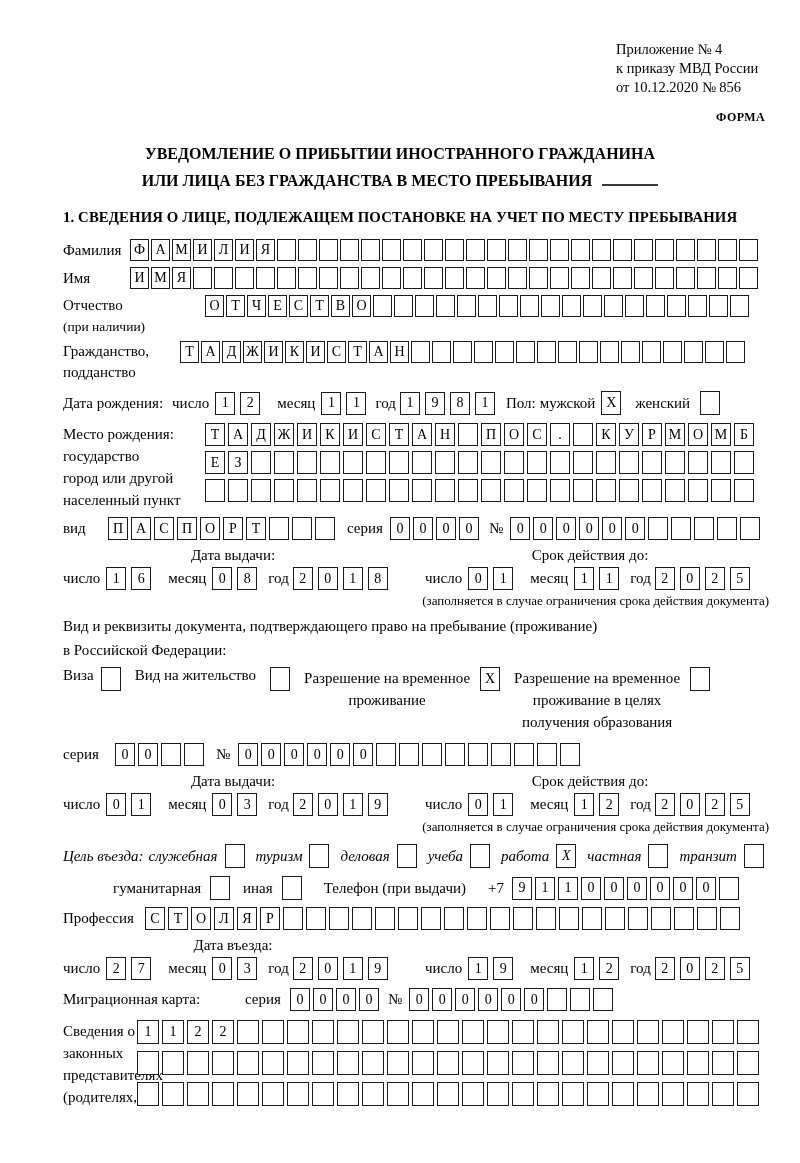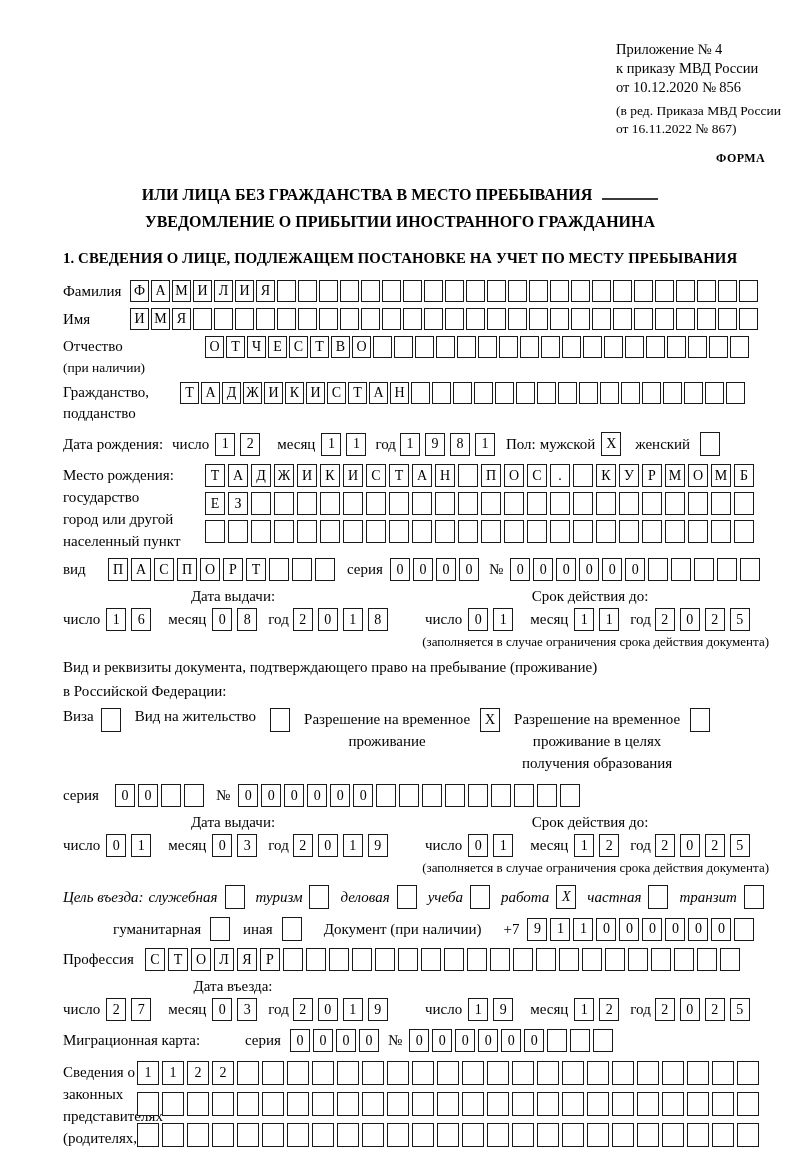--- a/index.html
+++ b/index.html
@@ -59,31 +59,27 @@
 </style>
 </head>
 <body>
 
 <div class="page">
 
   <div class="annex">
     <div>Приложение № 4</div>
     <div>к приказу МВД России</div>
     <div>от 10.12.2020 № 856</div>
-    <div class="edition">
-      <div>(в ред. Приказа МВД России</div>
-      <div>от 16.11.2022 № 867)</div>
-    </div>
   </div>
 
   <div class="forma">ФОРМА</div>
 
   <div class="title">
+    <div>УВЕДОМЛЕНИЕ О ПРИБЫТИИ ИНОСТРАННОГО ГРАЖДАНИНА</div>
     <div><span>ИЛИ ЛИЦА БЕЗ ГРАЖДАНСТВА В МЕСТО ПРЕБЫВАНИЯ</span><span class="t-underline"></span></div>
-    <div>УВЕДОМЛЕНИЕ О ПРИБЫТИИ ИНОСТРАННОГО ГРАЖДАНИНА</div>
   </div>
 
   <div class="sec1">1. СВЕДЕНИЯ О ЛИЦЕ, ПОДЛЕЖАЩЕМ ПОСТАНОВКЕ НА УЧЕТ ПО МЕСТУ ПРЕБЫВАНИЯ</div>
 
   <div class="form">
 
     <div class="frow">
       <span class="lbl w67">Фамилия</span>
       <span class="cells cells-s">
           <span class="cb">Ф</span>
@@ -574,21 +570,21 @@
 
     <div class="frow" style="margin-top:8px;margin-left:50px;">
       <span>гуманитарная</span>
       <span class="cells cbx" style="margin-left:9px;">
           <span class="cb"></span>
         </span>
       <span style="margin-left:13px;">иная</span>
       <span class="cells cbx" style="margin-left:9px;">
           <span class="cb"></span>
         </span>
-      <span style="margin-left:22px;">Документ (при наличии)</span>
+      <span style="margin-left:22px;">Телефон (при выдачи)</span>
       <span style="margin-left:22px;margin-right:8px;">+7</span>
       <span class="cells cells-m">
           <span class="cb">9</span>
           <span class="cb">1</span>
           <span class="cb">1</span>
           <span class="cb">0</span>
           <span class="cb">0</span>
           <span class="cb">0</span>
           <span class="cb">0</span>
           <span class="cb">0</span>

